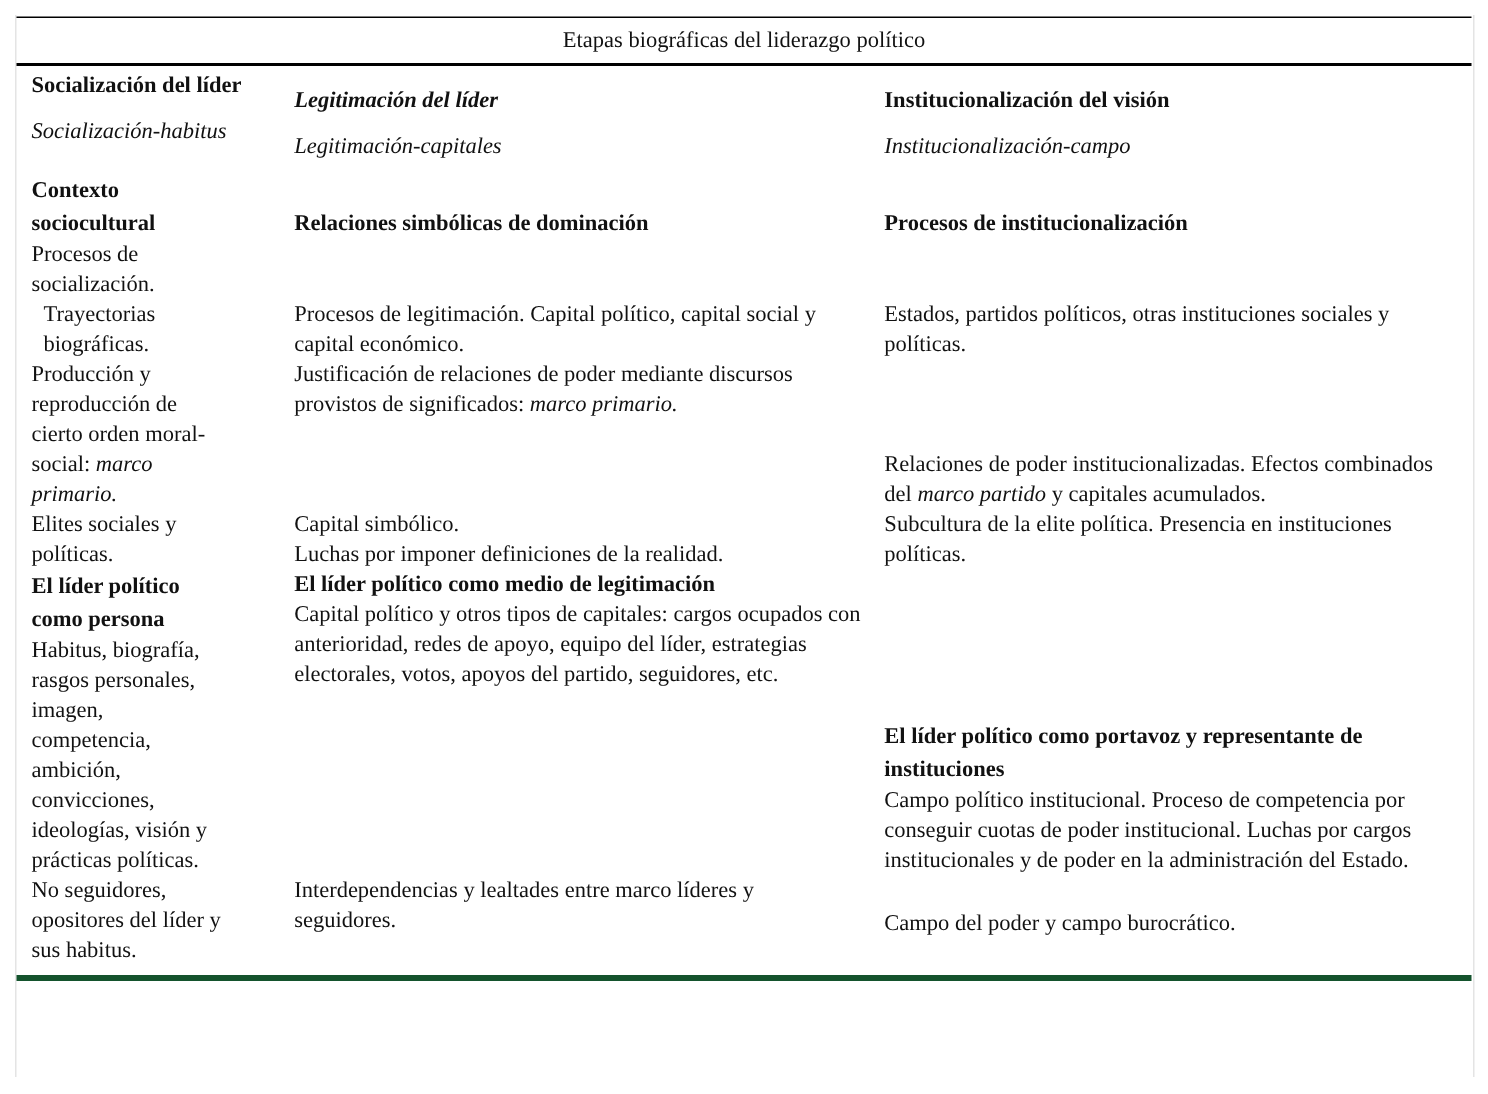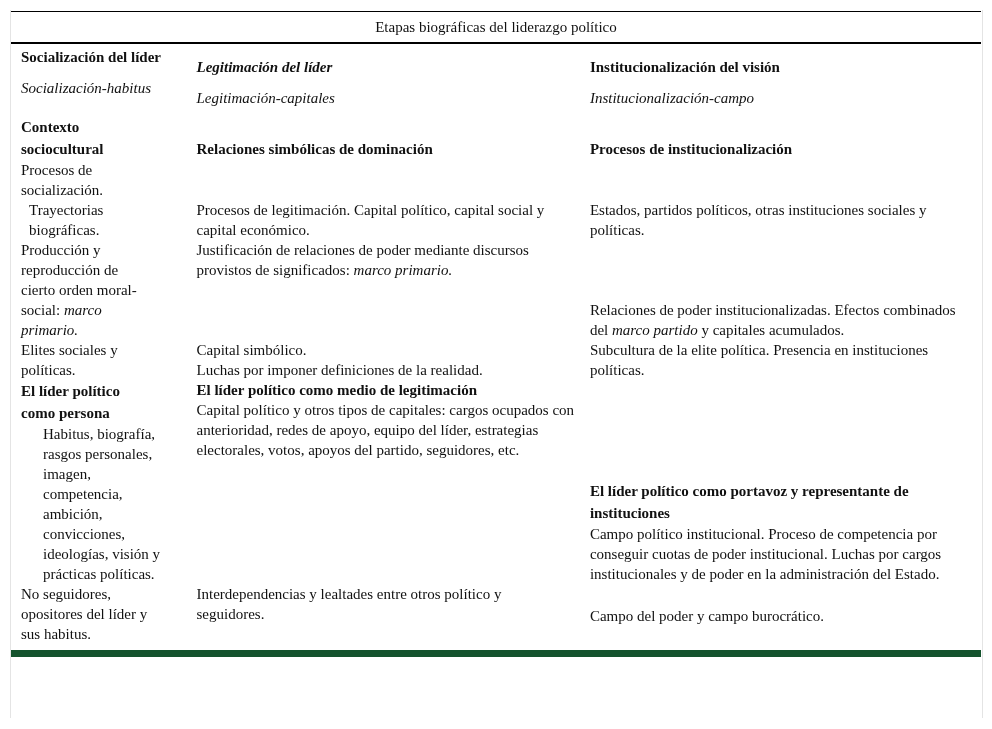--- a/index.html
+++ b/index.html
@@ -45,21 +45,21 @@
   td {
     vertical-align: top;
     padding: 0 0 0 10px;
   }
   td.c1 { width: 166px; }
   td.c2 { width: 385px; }
   td.c3 { width: 380px; padding-right: 20px; }
   .b { font-weight: bold; }
   .i { font-style: italic; }
   .hdr { line-height: 22px; }
-  tr.last td { border-bottom: 7px solid #14532d; padding-bottom: 6px; }
+  tr.last td { border-bottom: 4px solid #14532d; padding-bottom: 6px; }
 </style>
 </head>
 <body>
 
 <div class="frame"></div>
 
 <table class="data-table">
   <thead>
     <tr class="caption-row">
       <th colspan="3">Etapas biográficas del liderazgo político</th>
@@ -141,36 +141,36 @@
         <div>Luchas por imponer definiciones de la realidad.</div>
       </td>
       <td class="c3">
         <div>Subcultura de la elite política. Presencia en instituciones políticas.</div>
       </td>
     </tr>
 
     <tr>
       <td class="c1">
         <div class="b hdr" style="width:120px;">El líder político como persona</div>
-        <div style="width:130px;margin-left:22px;">Habitus, biografía, rasgos personales, imagen, competencia, ambición, convicciones, ideologías, visión y prácticas políticas.</div>
+        <div style="width:130px;">Habitus, biografía, rasgos personales, imagen, competencia, ambición, convicciones, ideologías, visión y prácticas políticas.</div>
       </td>
       <td class="c2">
         <div class="b">El líder político como medio de legitimación</div>
         <div>Capital político y otros tipos de capitales: cargos ocupados con anterioridad, redes de apoyo, equipo del líder, estrategias electorales, votos, apoyos del partido, seguidores, etc.</div>
       </td>
       <td class="c3" style="vertical-align:bottom;">
         <div class="b hdr">El líder político como portavoz y representante de instituciones</div>
         <div>Campo político institucional. Proceso de competencia por conseguir cuotas de poder institucional. Luchas por cargos institucionales y de poder en la administración del Estado.</div>
       </td>
     </tr>
     <tr class="last">
       <td class="c1">
         <div style="width:140px;">No seguidores, opositores del líder y sus habitus.</div>
       </td>
       <td class="c2">
-        <div style="width:340px;">Interdependencias y lealtades entre otros político y seguidores.</div>
+        <div style="width:340px;">Interdependencias y lealtades entre marco líderes y seguidores.</div>
       </td>
       <td class="c3" style="padding-top:22px;">
         <div>Campo del poder y campo burocrático.</div>
       </td>
     </tr>
   </tbody>
 </table>
 
 </body></html>

